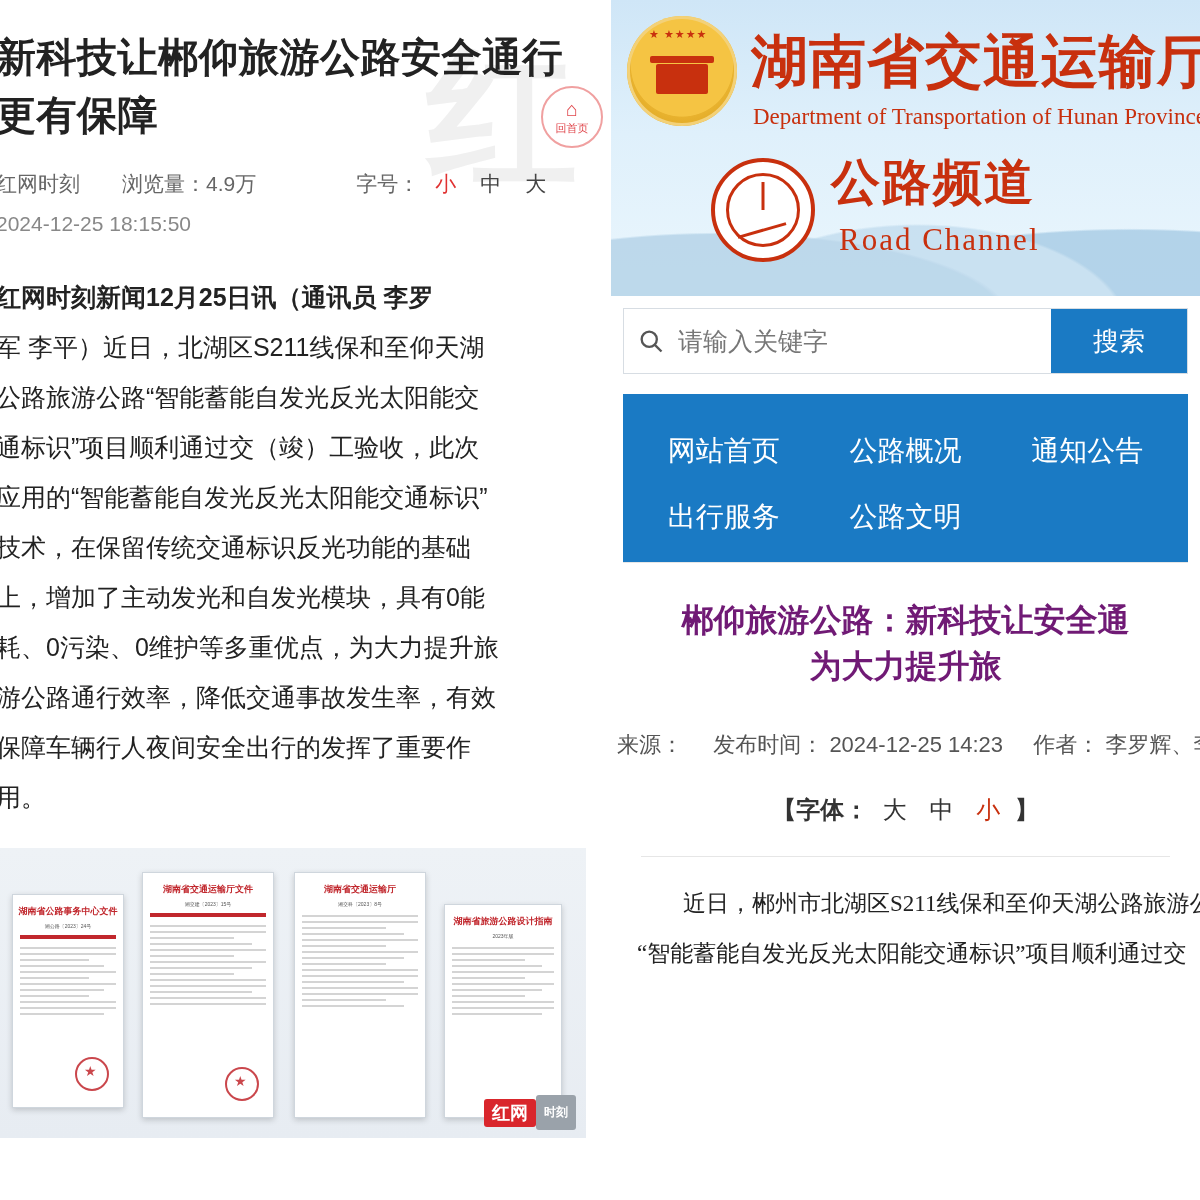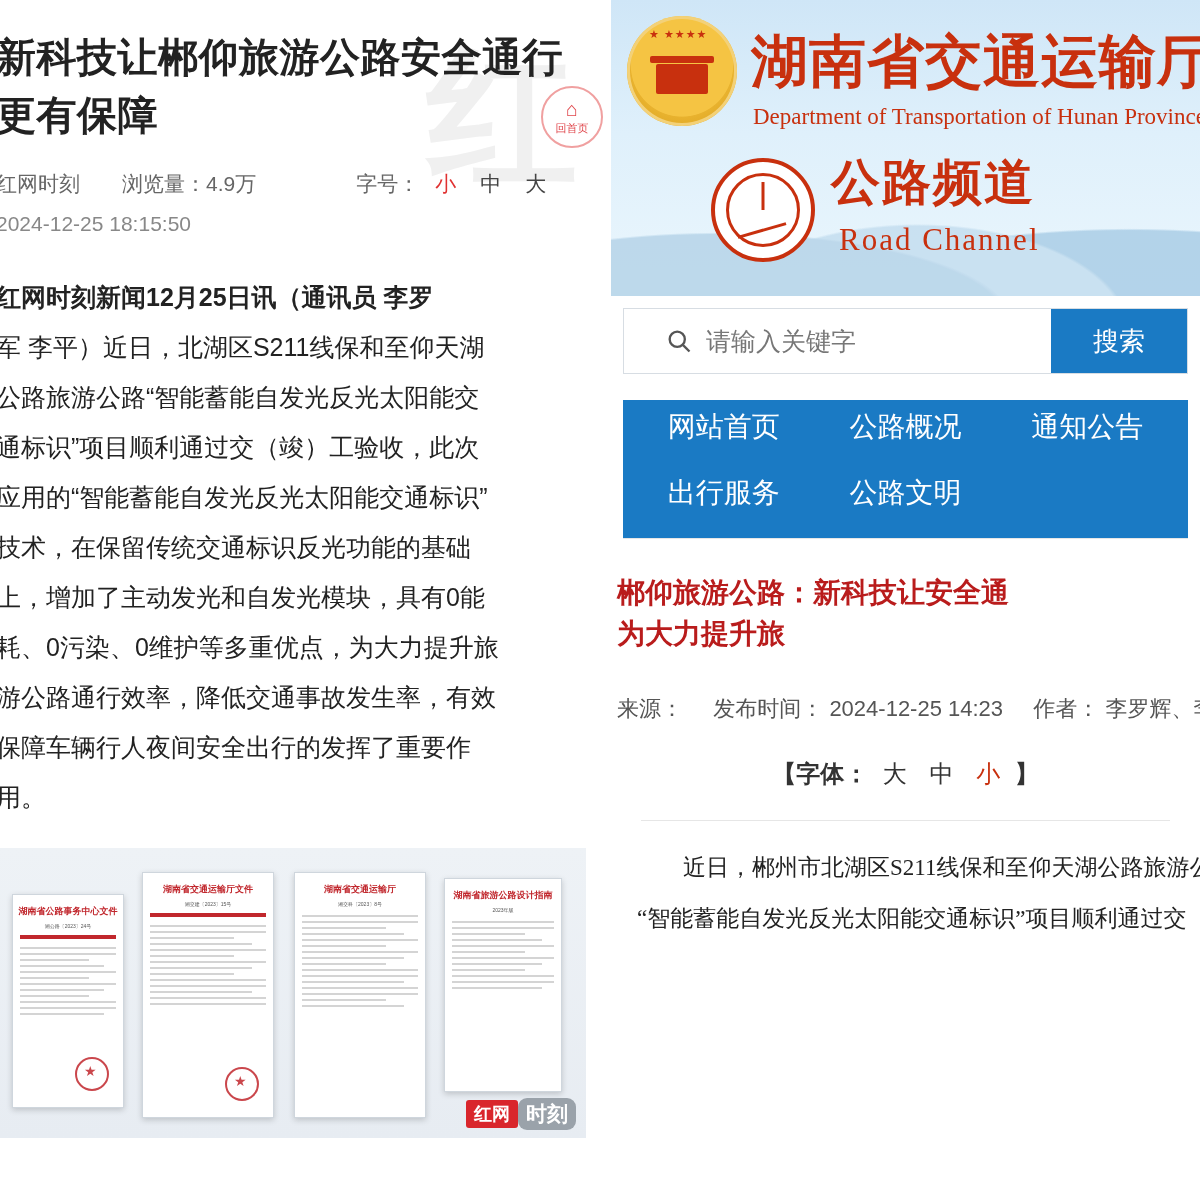--- a/index.html
+++ b/index.html
@@ -120,33 +120,33 @@
     border-radius: 50%; right: 14px; bottom: 16px; opacity: .85;
   }
   .doc .stamp:after {
     content: "★"; color: #c1272d; font-size: 14px;
     position: absolute; left: 7px; top: 4px;
   }
   .doc .redbar { height: 4px; background: #c1272d; margin: 6px 7px 0 7px; }
   .doc1 { left: 16px; top: 46px; width: 112px; height: 214px; }
   .doc2 { left: 146px; top: 24px; width: 132px; height: 246px; }
   .doc3 { left: 298px; top: 24px; width: 132px; height: 246px; }
-  .doc4 { left: 448px; top: 30px; width: 118px; height: 214px; }
+  .doc4 { left: 448px; top: 56px; width: 118px; height: 214px; }
   .hl { background: #ffe9a8; }
   .fig-logo {
     position: absolute; right: 10px; bottom: 8px;
     display: flex; align-items: center; 
   }
   .fig-logo .b1 {
     background: #d9262c; color: #fff; font-weight: bold; font-size: 18px;
     padding: 2px 8px; border-radius: 3px;
   }
   .fig-logo .b2 {
-    background: #9aa2aa; color: #fff; font-weight: bold; font-size: 21px;
-    padding: 2px 8px; border-radius: 9px;
+    background: #9aa2aa; color: #fff; font-weight: bold; font-size: 12px;
+    padding: 9px 8px; border-radius: 3px;
   }
   .backtop {
     position: absolute; right: 8px; top: 86px;
     width: 62px; height: 62px; border-radius: 50%;
     border: 2px solid #f0a0a0; background: #fff;
     display: flex; flex-direction: column; align-items: center; justify-content: center;
     color: #e0484d; font-size: 11px; z-index: 5;
   }
   .backtop .ht { font-size: 20px; line-height: 1; margin-bottom: 2px; }
 
@@ -226,56 +226,55 @@
   .channel-en {
     position: absolute; left: 228px; top: 222px;
     font-size: 31px; color: #c8300e; font-family: "Liberation Serif", serif;
     letter-spacing: 2px; white-space: nowrap;
   }
   .searchbar {
     display: flex; align-items: stretch; height: 66px;
     margin: 12px 12px 0 12px;
     border: 1px solid #d7dde3;
     background: #fff;
-    padding-left: 28px;
   }
   .searchbar .mag {
     width: 54px; display: flex; align-items: center; justify-content: center;
   }
   .searchbar input {
     flex: 1; border: 0; outline: none; font-size: 25px; color: #222;
     font-family: "Liberation Sans", sans-serif;
   }
   .searchbar input::placeholder { color: #777; }
   .search-btn {
     width: 136px; background: #1a7ac4; color: #fff; border: 0;
     font-size: 26px; font-family: "Liberation Sans", sans-serif; cursor: pointer;
   }
   .navgrid {
-    margin: 26px 12px 0 12px;
+    margin: 20px 12px 0 12px;
     background: #1a7ac4;
     display: grid; grid-template-columns: 1fr 1fr 1fr;
-    padding: 8px 10px 26px 10px;
+    padding: 38px 10px 26px 10px;
     row-gap: 28px;
   }
   .navgrid a {
     color: #fff; font-size: 28px; text-decoration: none; text-align: center;
     font-weight: 500;
   }
   .crumb {
     display: flex; align-items: center; gap: 10px;
     margin: 22px 12px 0 12px;
     font-size: 22px; color: #555;
     padding-bottom: 18px;
   }
   .crumb .home-ico { width: 26px; height: 26px; }
   .crumb-sep { border-top: 1px solid #e6e6e6; margin: 0 12px; }
   .news-title {
-    text-align: left;
-    font-size: 28px; font-weight: bold; color: #b91c1c;
+    text-align: center;
+    font-size: 32px; font-weight: bold; color: #701a75;
     line-height: 1.45; padding: 34px 6px 0 6px;
     white-space: nowrap;
   }
   .news-title span { display: block; }
   .news-meta {
     text-align: center; font-size: 22px; color: #555;
     padding: 40px 6px 0 6px; white-space: nowrap;
   }
   .news-meta .sep { display: inline-block; width: 18px; }
   .fontsize-row {

